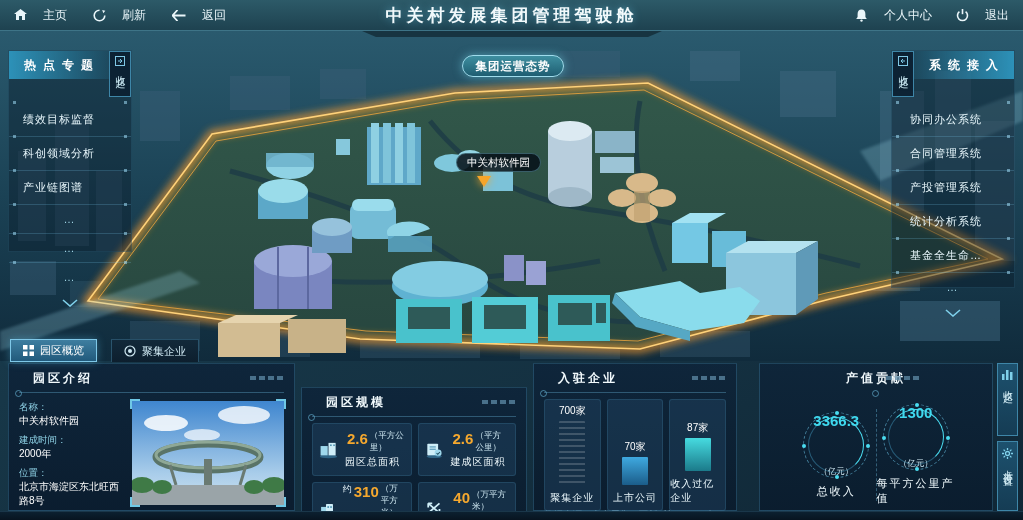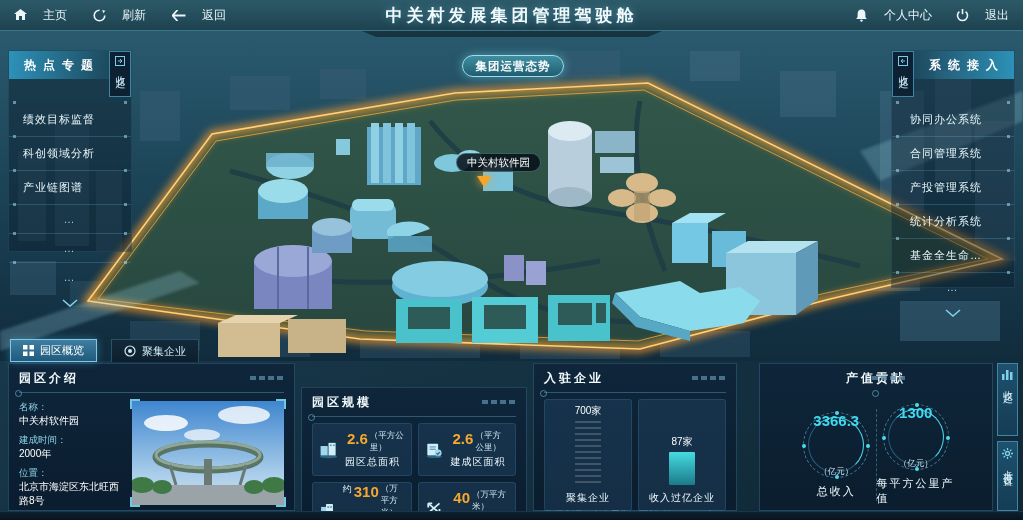--- a/index.html
+++ b/index.html
@@ -74,21 +74,21 @@
     font-size:11px; color:#cfe8f2; cursor:pointer;
     background:linear-gradient(180deg,#12293a,#0d1f2e); border:1px solid rgba(90,170,210,.35);
     border-bottom:none; }
   .tab.active { background:linear-gradient(180deg,#3e7ea0,#215a7c); color:#ffffff;
     border:1px solid #7fc8e8; box-shadow:0 0 8px rgba(90,190,230,.4); }
 
   
   .panel { position:absolute; top:363px; height:148px; z-index:12;
     background:linear-gradient(180deg,rgba(14,37,58,.96),rgba(10,28,46,.96));
     border:1px solid rgba(80,160,200,.3); display:flex; flex-direction:column; }
-  .panel-header { position:relative; padding:6px 10px 2px; }
+  .panel-header { position:relative; padding:6px 24px 2px; }
   .panel-title { color:#f2fafd; font-size:12px; font-weight:bold; letter-spacing:3px; }
   .panel-hline { position:relative; margin:3px 10px 0; height:3px;
     border-top:1px solid rgba(110,190,225,.35); }
   .panel-hline::before { content:""; position:absolute; left:-4px; top:-3px; width:5px; height:5px;
     border:1px solid rgba(110,190,225,.6); border-radius:50%; }
   .corner-deco { position:absolute; right:10px; top:12px; width:34px; height:4px;
     background:repeating-linear-gradient(90deg,#5d8aa6 0 6px,transparent 6px 9px); opacity:.75; }
   .panel-body { flex:1; position:relative; padding:6px 10px 0; }
   .panel-footer { height:21px; display:flex; align-items:center; justify-content:space-between;
     padding:0 10px; font-size:9.5px; color:#9fc6d8;
@@ -588,20 +588,25 @@
     </div>
     <div class="panel-hline"></div>
     <div class="panel-body">
       <div class="bars-row">
         <div class="bar-card">
           <div class="bar-value">700家</div>
           <div class="bar striped" style="height: 64px; background: linear-gradient(rgb(242, 176, 58), rgb(138, 116, 52));"></div>
           <div class="bar-cat">聚集企业</div>
         </div>
         <div class="bar-card">
+          <div class="bar-value">70家</div>
+          <div class="bar" style="height: 28px; background: linear-gradient(rgb(63, 169, 224), rgb(27, 93, 138));"></div>
+          <div class="bar-cat">上市公司</div>
+        </div>
+        <div class="bar-card">
           <div class="bar-value">87家</div>
           <div class="bar" style="height: 33px; background: linear-gradient(rgb(70, 219, 224), rgb(27, 122, 138));"></div>
           <div class="bar-cat">收入过亿企业</div>
         </div>
       </div>
     </div>
     <div class="panel-footer">
       <span>数据来源：中发展集团</span>
       <span>更新时间：2020年底</span>
     </div>

